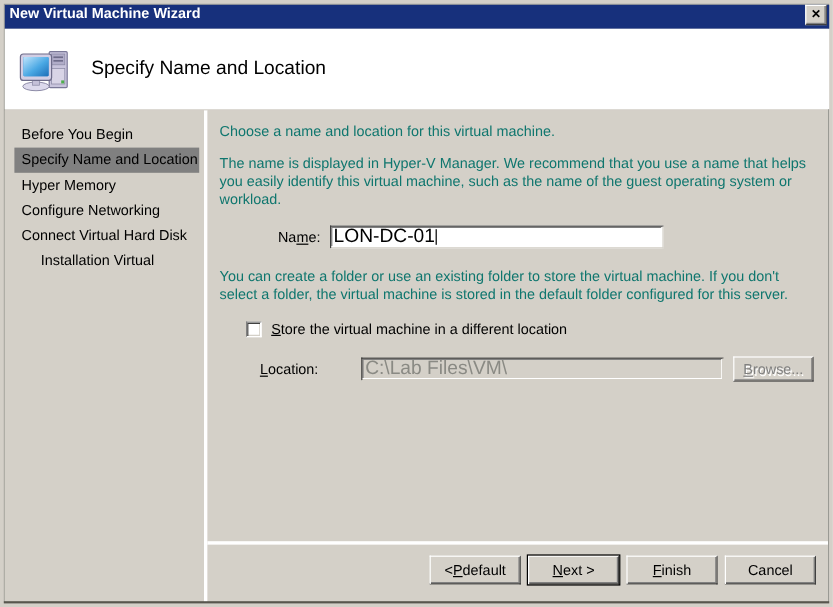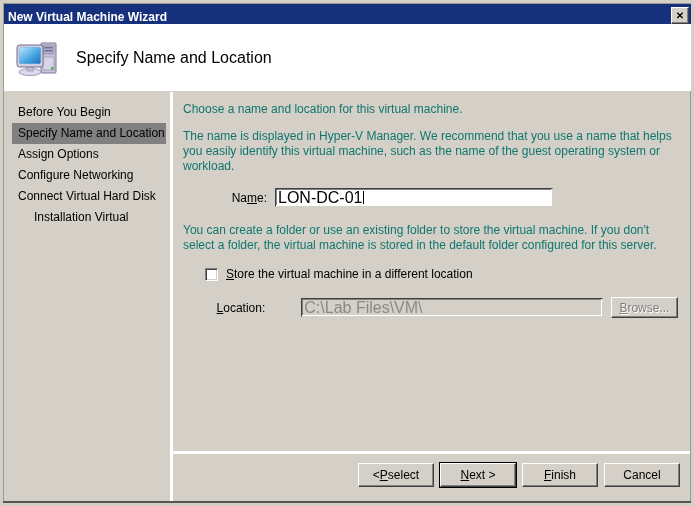--- a/index.html
+++ b/index.html
@@ -34,21 +34,21 @@
 
   
   .titlebar {
     position: absolute;
     left: 1px;
     top: 1px;
     width: 688px;
     height: 20px;
     background: #17307c;
     display: flex;
-    align-items: flex-end;
+    align-items: flex-start;
     justify-content: space-between;
   }
   .titlebar-text {
     color: #ffffff;
     font-size: 12px;
     font-weight: bold;
     padding-left: 4px;
     letter-spacing: 0px;
     white-space: nowrap;
   }
@@ -348,21 +348,21 @@
       </linearGradient>
       <rect x="5.5" y="13.5" width="21" height="16" rx="1" fill="url(#scr)"></rect>
     </svg>
     <div class="header-title">Specify Name and Location</div>
   </div>
 
   <div class="sidebar">
     <div class="sidebar-list">
       <div class="nav-item">Before You Begin</div>
       <div class="nav-item selected">Specify Name and Location</div>
-      <div class="nav-item">Assign Options</div>
+      <div class="nav-item">Hyper Memory</div>
       <div class="nav-item">Configure Networking</div>
       <div class="nav-item">Connect Virtual Hard Disk</div>
       <div class="nav-item indent">Installation Virtual</div>
     </div>
   </div>
   <div class="sidebar-sep"></div>
 
   <div class="main">
     <p class="para tight">Choose a name and location for this virtual machine.</p>
     <p class="para">The name is displayed in Hyper-V Manager. We recommend that you use a name that helps you easily identify this virtual machine, such as the name of the guest operating system or workload.</p>
@@ -392,21 +392,21 @@
           <span>rowse...</span>
         </div>
     </div>
   </div>
 
   <div class="footer-sep"></div>
   <div class="footer">
     <div class="btn">
         <span>&lt; </span>
         <u>P</u>
-        <span>select</span>
+        <span>default</span>
       </div>
     <div class="btn default">
         <span></span>
         <u>N</u>
         <span>ext &gt;</span>
       </div>
     <div class="btn">
         <span></span>
         <u>F</u>
         <span>inish</span>

